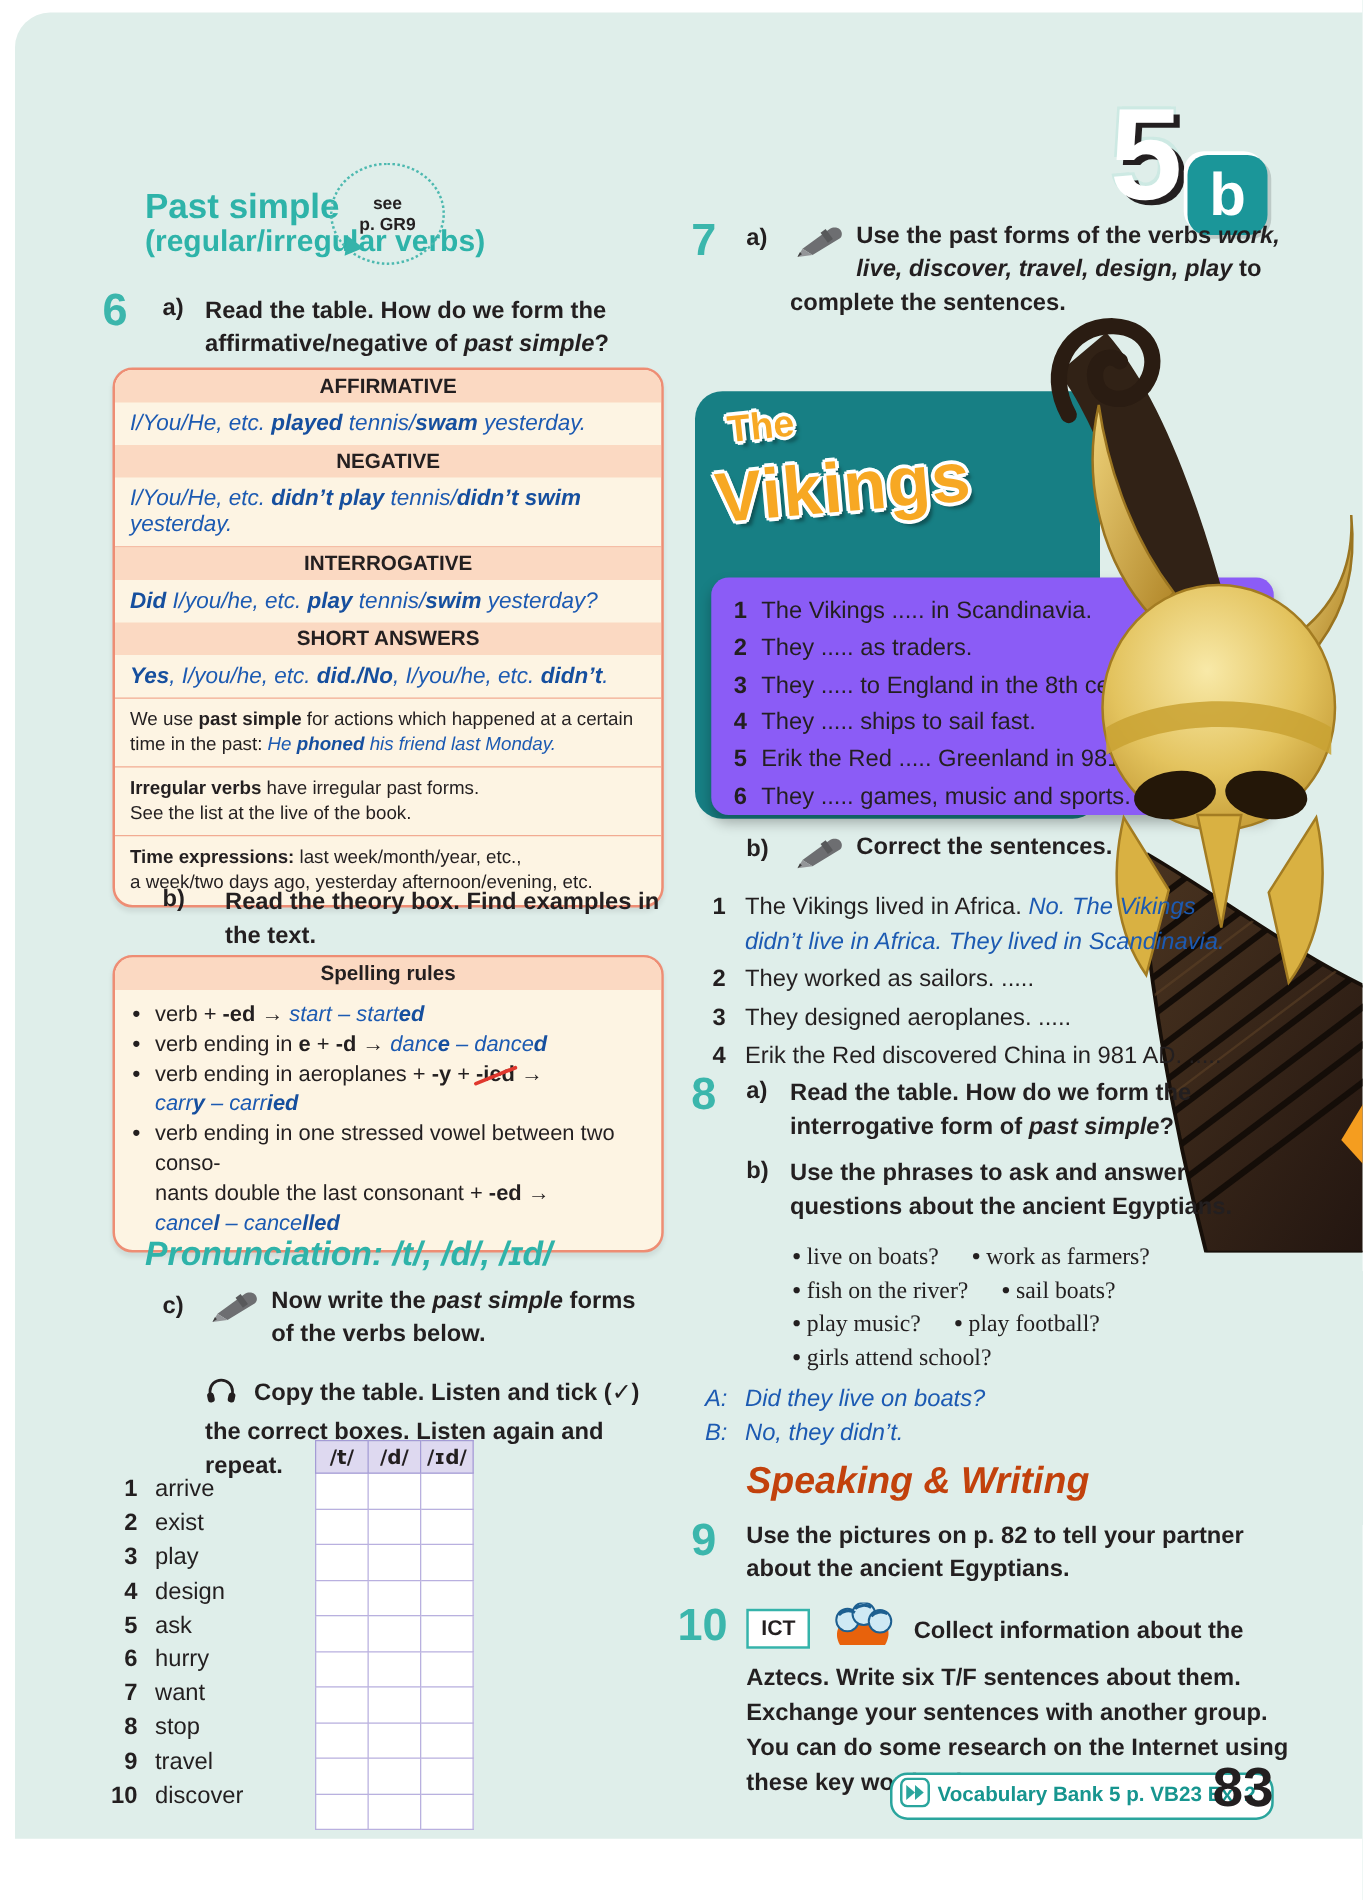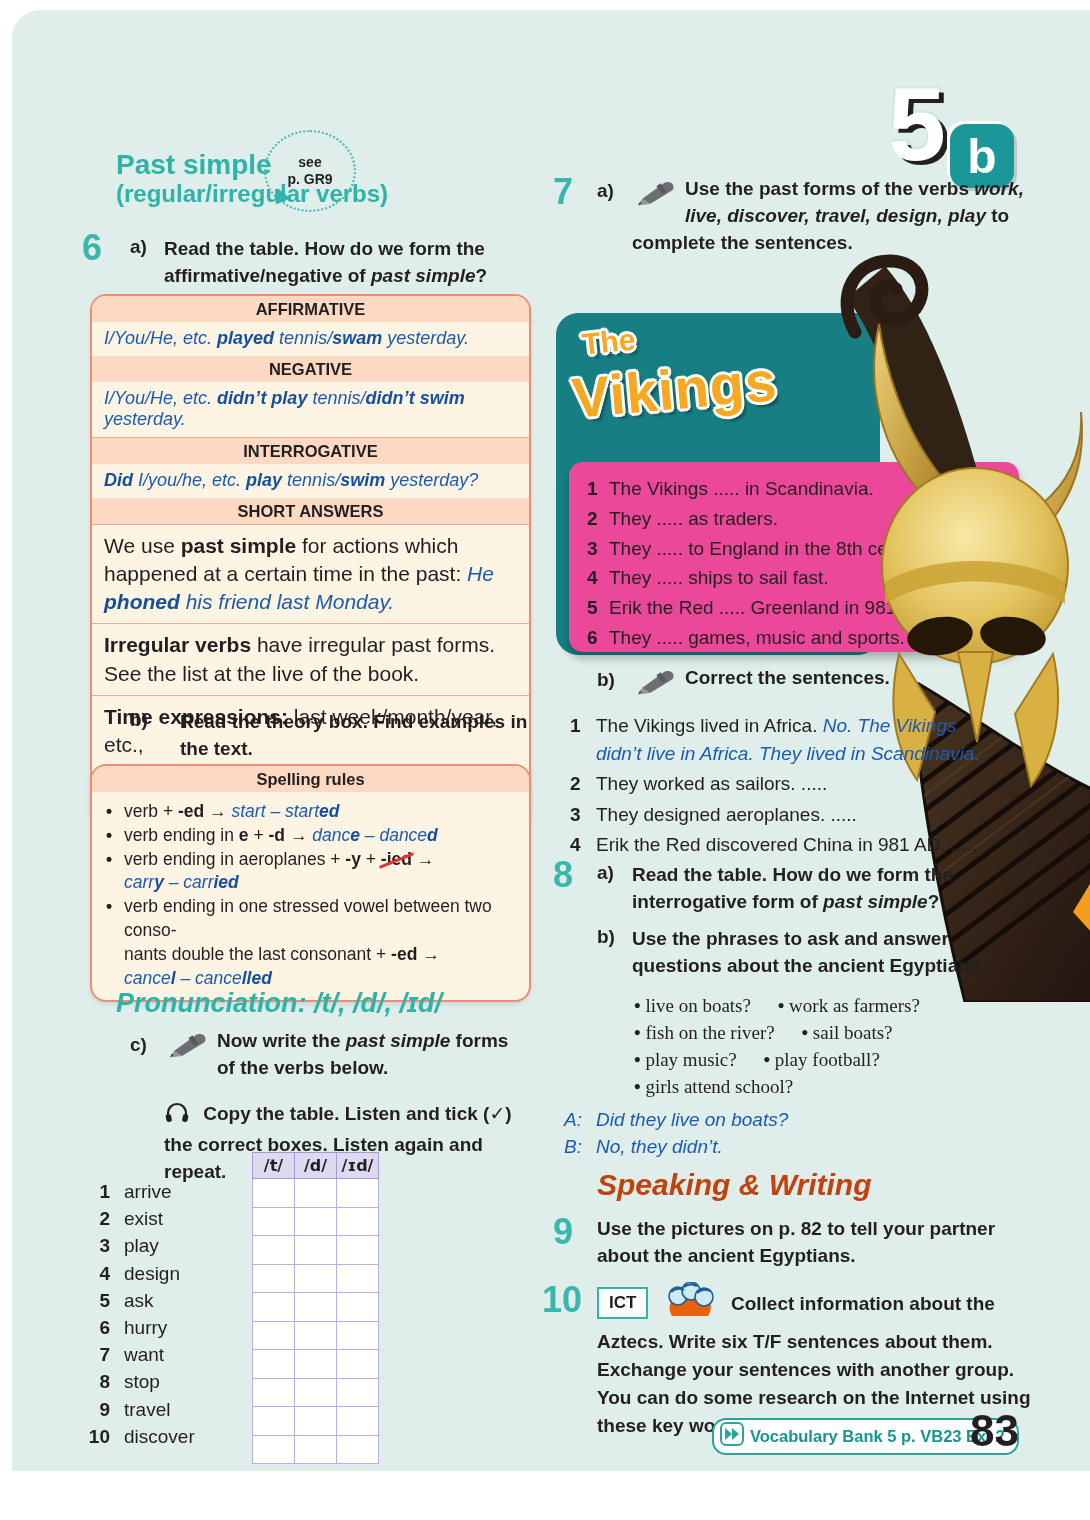--- a/index.html
+++ b/index.html
@@ -48,21 +48,21 @@
   
   .theory-box{
     background:#fdf4e3;border:2.5px solid #ee8d74;border-radius:16px;overflow:hidden;
     box-shadow:0 3px 4px rgba(0,0,0,0.08);
   }
   .tb-header{
     background:#fbd9c2;text-align:center;font-weight:bold;font-size:16.5px;
     padding:4px 0 3px 0;color:#231f20;
   }
   .tb-example{font-size:18px;padding:6px 12px 7px 12px;}
-  .tb-note{font-size:21px;line-height:1.34;padding:7px 12px;border-top:1.5px solid #f2ab92;}
+  .tb-note{font-size:15px;line-height:1.34;padding:7px 12px;border-top:1.5px solid #f2ab92;}
   .rule-under{border-bottom:1.5px solid #f2ab92;}
 
   
   .spelling-list{padding:8px 12px 10px 8px;}
   .sp-row{font-size:17.5px;line-height:1.36;padding-left:24px;position:relative;}
   .sp-row.bullet::before{content:"•";position:absolute;left:6px;font-weight:bold;}
   .sp-cont{padding-left:24px;font-size:17.5px;line-height:1.36;}
   .pen-float{float:left;margin:4px 9px 0 0;}
   .hp{display:inline-block;vertical-align:-4px;margin-right:8px;}
 
@@ -92,21 +92,21 @@
   
   .vcard{background:#177f84;border-radius:22px;}
   .vlogo1,.vlogo2{
     font-weight:bold;color:#f7a823;
     text-shadow:-2px -2px 0 #fff,2px -2px 0 #fff,-2px 2px 0 #fff,2px 2px 0 #fff,
                  0 -3px 0 #fff,0 3px 0 #fff,-3px 0 0 #fff,3px 0 0 #fff,4px 5px 3px rgba(0,0,0,0.35);
   }
   .vlogo1{font-size:30px;transform:rotate(-6deg);display:inline-block;}
   .vlogo2{font-size:56px;transform:rotate(-5deg);display:inline-block;letter-spacing:1px;}
   .vwhite{
-    background:#ec4899;border-radius:14px;box-shadow:0 6px 10px rgba(0,0,0,0.28);
+    background:#8b5cf6;border-radius:14px;box-shadow:0 6px 10px rgba(0,0,0,0.28);
     padding:12px 10px 10px 18px;
   }
   .vitem{font-size:19px;line-height:29.8px;}
   .vitem .vn{display:inline-block;width:22px;font-weight:bold;}
 
   
   .item-row{font-size:19px;line-height:1.45;margin-bottom:3px;display:flex;}
   .item-row .in{width:26px;flex:none;font-weight:bold;}
   .phrase-line{font-size:19px;line-height:27px;}
   .phrase{margin-right:22px;}
@@ -151,20 +151,21 @@
   <div class="abs instr" style="left:152px;top:226px;width:366px;"><span class="seg-b">Read the table. How do we form the affirmative/negative of </span><span class="seg-bi">past simple</span><span class="seg-b">?</span></div>
 
   <div class="abs theory-box" style="left:78px;top:284px;width:437px;">
     <div class="tb-header">AFFIRMATIVE</div>
     <div class="tb-example"><span class="seg-bl">I/You/He, etc. </span><span class="seg-blb">played</span><span class="seg-bl"> tennis/</span><span class="seg-blb">swam</span><span class="seg-bl"> yesterday.</span></div>
     <div class="tb-header">NEGATIVE</div>
     <div class="tb-example rule-under"><span class="seg-bl">I/You/He, etc. </span><span class="seg-blb">didn’t play</span><span class="seg-bl"> tennis/</span><span class="seg-blb">didn’t swim</span><span class="seg-bl"> yesterday.</span></div>
     <div class="tb-header">INTERROGATIVE</div>
     <div class="tb-example"><span class="seg-blb">Did</span><span class="seg-bl"> I/you/he, etc. </span><span class="seg-blb">play</span><span class="seg-bl"> tennis/</span><span class="seg-blb">swim</span><span class="seg-bl"> yesterday?</span></div>
     <div class="tb-header">SHORT ANSWERS</div>
+    <div class="tb-example"><span class="seg-blb">Yes</span><span class="seg-bl">, I/you/he, etc. </span><span class="seg-blb">did./</span><span class="seg-blb">No</span><span class="seg-bl">, I/you/he, etc. </span><span class="seg-blb">didn’t</span><span class="seg-bl">.</span></div>
     <div class="tb-note"><span class="seg-n">We use </span><span class="seg-b">past simple</span><span class="seg-n"> for actions which happened at a certain time in the past: </span><span class="seg-bl">He </span><span class="seg-blb">phoned</span><span class="seg-bl"> his friend last Monday.</span></div>
     <div class="tb-note">
       <div><span class="seg-b">Irregular verbs</span><span class="seg-n"> have irregular past forms.</span></div>
       <div><span class="seg-n">See the list at the live of the book.</span></div>
     </div>
     <div class="tb-note">
       <div><span class="seg-b">Time expressions:</span><span class="seg-n"> last week/month/year, etc.,</span></div>
       <div><span class="seg-n">a week/two days ago, yesterday afternoon/evening, etc.</span></div>
     </div>
   </div>

